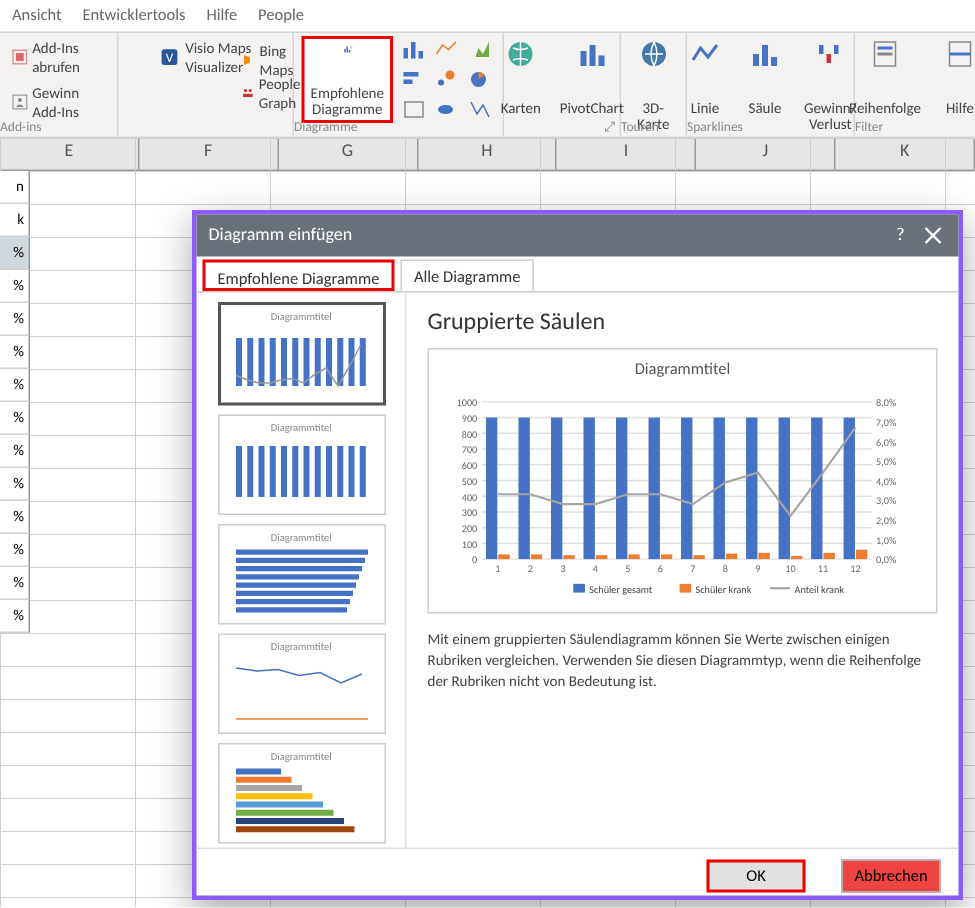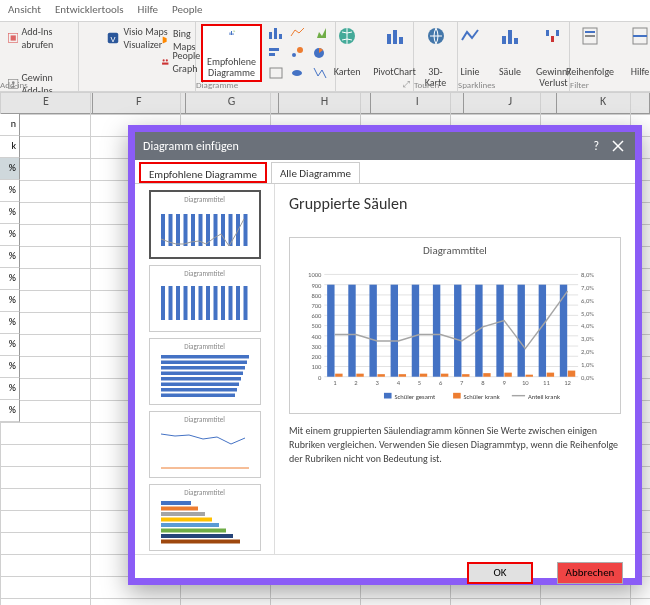--- a/index.html
+++ b/index.html
@@ -19,58 +19,58 @@
 .gallery{display:grid;grid-template-columns:repeat(3,20px);gap:2px}
 .gallery div{width:20px;height:18px;display:flex;align-items:center;justify-content:center}
 .sheet{display:flex;height:513px}
 .colhdrs{height:22px;background:#e6e6e6;display:flex;border-bottom:1px solid #999}
 .colhdrs div{flex:1;border-right:1px solid #999;text-align:center;font-size:12px;color:#555;padding-top:2px}
 .grid{flex:1;position:relative}
 .cells{position:absolute;inset:0;background:linear-gradient(#d0d0d0 1px,transparent 1px) 0 22px/100% 22px,linear-gradient(90deg,#d0d0d0 1px,transparent 1px) 0 0/90px 100%}
 .leftcol{position:absolute;left:0;top:22px;width:20px}
 .leftcol div{height:22px;border-bottom:1px solid #d0d0d0;border-right:1px solid #999;font-size:10px;text-align:right;padding:3px 3px 0 0;background:#fff}
 .leftcol div.sel{background:#cfd8dc}
-.dialog{position:absolute;left:128px;top:125px;width:514px;height:460px;background:#fff;border:7px solid #8b5cf6;box-shadow:0 8px 24px rgba(0,0,0,.35)}
+.dialog{position:absolute;left:128px;top:140px;width:514px;height:460px;background:#fff;border:3px solid #8b5cf6;box-shadow:0 8px 24px rgba(0,0,0,.35)}
 .dlg-title{background:#6b717a;color:#fff;height:28px;display:flex;align-items:center;justify-content:space-between;padding:0 8px;font-size:12px}
 .dlg-title .x{width:18px;height:18px;display:flex;align-items:center;justify-content:center;color:#fff}
 .dlg-title .q{margin-left:auto;margin-right:10px}
 .dlg-tabs{height:24px;display:flex;border-bottom:1px solid #ccc;font-size:11px}
 .dlg-tabs div{padding:4px 8px;border:1px solid #ccc;border-bottom:none;margin-left:4px;margin-top:2px;background:#fff;color:#333}
 .dlg-tabs div.active{border:2px solid #e00}
 .dlg-body{display:flex;height:370px}
 .thumbs{width:140px;border-right:1px solid #ddd;overflow-y:scroll;padding:6px;display:flex;flex-direction:column;gap:6px;align-items:center}
 .thumbs::-webkit-scrollbar{width:14px}
 .thumbs::-webkit-scrollbar-track{background:#f0f0f0}
 .thumbs::-webkit-scrollbar-thumb{background:#c0c0c0}
 .thumb{width:112px;border:1px solid #ccc;padding:3px;font-size:7px;text-align:center;color:#888}
 .thumb.sel{border:2px solid #555}
 .thumb svg{width:100%;height:50px;display:block}
 .preview{flex:1;padding:10px 14px;font-size:11px;color:#333}
-.preview h2{font-size:16px;font-weight:400;color:#333;margin-bottom:24px}
+.preview h2{font-size:16px;font-weight:400;color:#333;margin-bottom:8px}
 .chartbox{border:1px solid #ccc;padding:6px 4px 2px;margin-bottom:10px}
 .chartbox .ct{text-align:center;font-size:11px;color:#555;margin-bottom:4px}
 .chartbox svg{width:100%;height:150px;display:block}
 .desc{font-size:10px;line-height:1.4;color:#444}
 .dlg-foot{height:36px;border-top:1px solid #ddd;display:flex;justify-content:flex-end;align-items:center;gap:24px;padding:0 12px}
 .dlg-foot button{height:22px;min-width:66px;font-size:11px;background:#ef4444;border:1px solid #adadad;cursor:pointer}
 .dlg-foot button.ok{border:2px solid #e00;background:#e1e1e1}
 </style>
 </head>
 <body>
 
 <div class="tabstrip">
   <span>Ansicht</span>
   <span>Entwicklertools</span>
   <span>Hilfe</span>
   <span>People</span>
 </div>
 
 <div class="ribbon">
   <div class="rgroup" style="width:86px">
-    <div class="top" style="flex-direction:column;gap:18px;align-items:flex-start">
+    <div class="top" style="flex-direction:column;gap:2px;align-items:flex-start">
       <div class="rmini">
           <svg viewBox="0 0 16 16">
             <rect x="1" y="1" width="14" height="14" fill="none" stroke="#d66"></rect>
             <rect x="4" y="4" width="8" height="8" fill="#d66"></rect>
           </svg>
           <span>Add-Ins abrufen</span>
         </div>
       <div class="rmini">
           <svg viewBox="0 0 16 16">
             <rect x="1" y="1" width="14" height="14" fill="none" stroke="#888"></rect>

